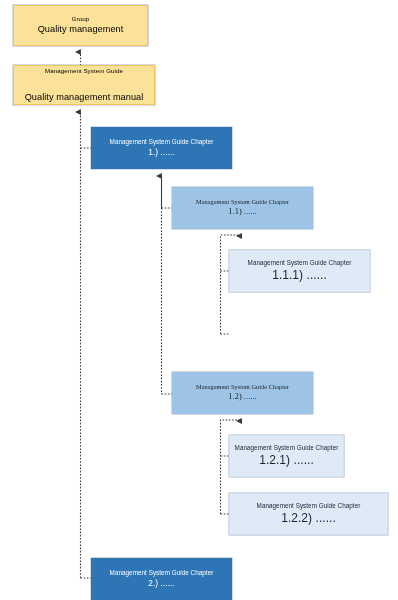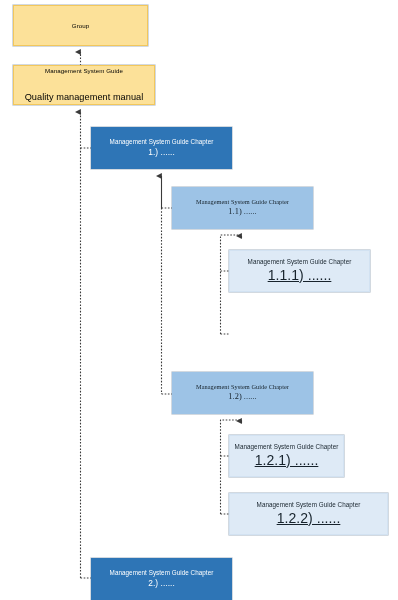--- a/index.html
+++ b/index.html
@@ -68,21 +68,21 @@
   .node.blue-2 .l1 { font-size: 6.3px; }
   .node.blue-2 .l2 { font-size: 8.4px; }
 
   
   .node.blue-3 {
     background: #DEEAF6;
     border: 1px solid #D2E2F2;
     color: #17232c;
   }
   .node.blue-3 .l1 { font-size: 6.3px; }
-  .node.blue-3 .l2 { font-size: 14px; text-decoration: underline; }
+  .node.blue-3 .l2 { font-size: 12px; }
 
   svg.edges {
     position: absolute;
     left: 0; top: 0;
     width: 398px;
     height: 600px;
     pointer-events: none;
   }
 </style>
 </head>
@@ -129,20 +129,21 @@
     <g>
       <path d="M220.5,514 L220.5,420 L241.5,420 L241.5,421" fill="none" stroke="#3a3a3a" stroke-width="1.1" stroke-dasharray="1.6 1.6"></path>
       <line x1="241.5" y1="423" x2="241.5" y2="421" stroke="#3a3a3a" stroke-width="1.1" marker-end="url(#arrUp)"></line>
       <line x1="220.5" y1="456" x2="229" y2="456" stroke="#3a3a3a" stroke-width="1.1" stroke-dasharray="1.6 1.6"></line>
       <line x1="220.5" y1="514" x2="229" y2="514" stroke="#3a3a3a" stroke-width="1.1" stroke-dasharray="1.6 1.6"></line>
     </g>
   </svg>
 
   <div class="node yellow" style="left:13px; top:5px; width:135px; height:41px;">
     <div class="l1">Group</div>
+    <div class="l2">Quality management</div>
   </div>
 
   <div class="node yellow" style="left:13px; top:65px; width:142px; height:40px;gap:16px;">
     <div class="l1">Management System Guide</div>
     <div class="l2">Quality management manual</div>
   </div>
 
   <div class="node blue-1" style="left:91px; top:127px; width:141px; height:42px;">
     <div class="l1">Management System Guide Chapter</div>
     <div class="l2">1.) ......</div>

